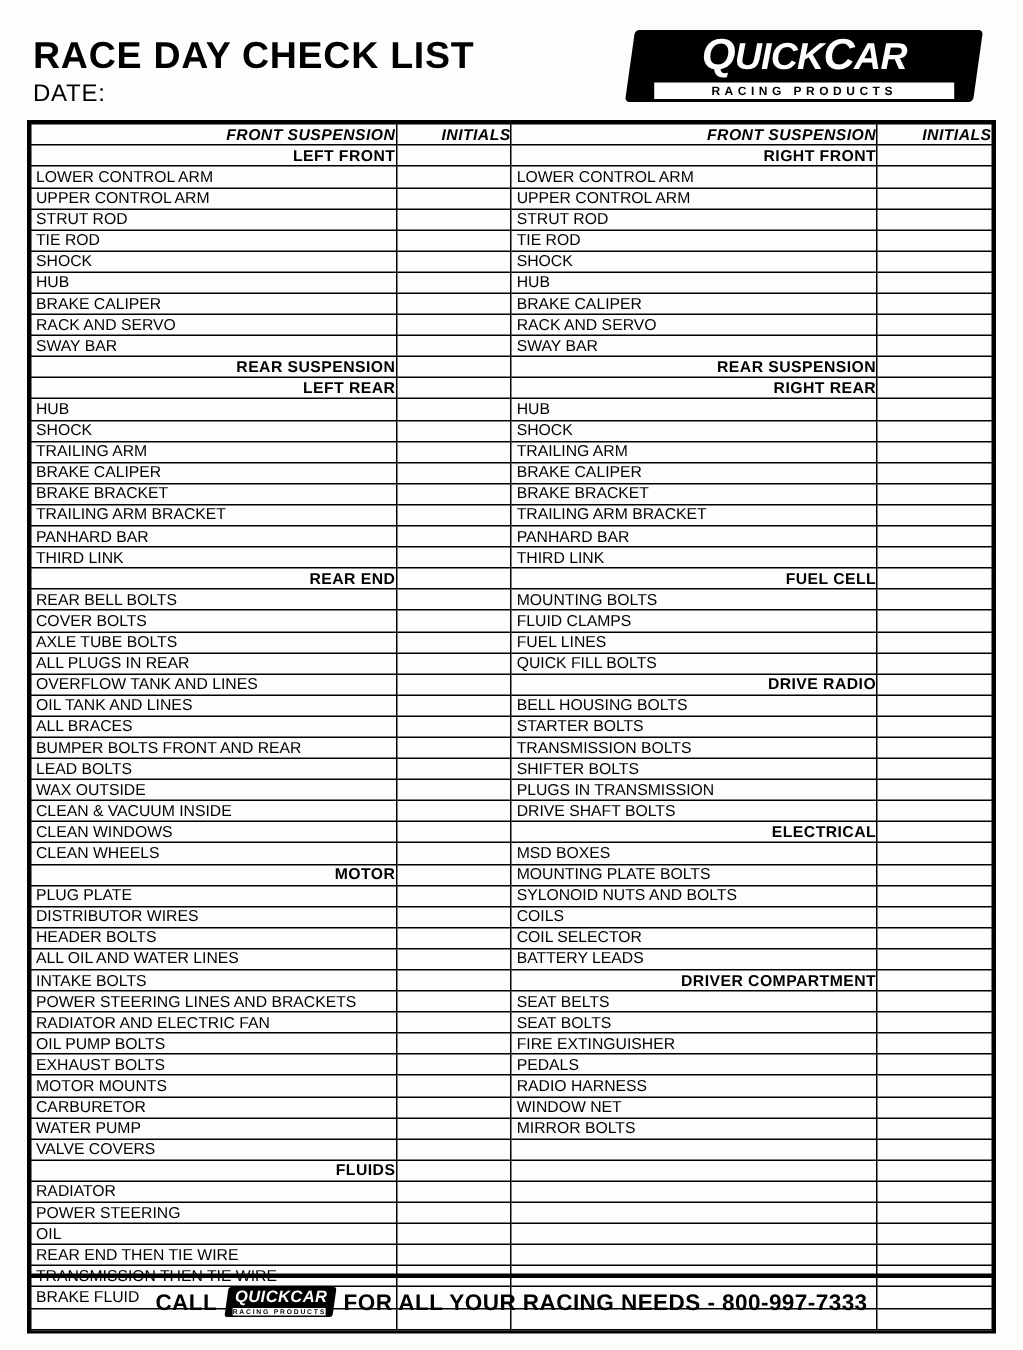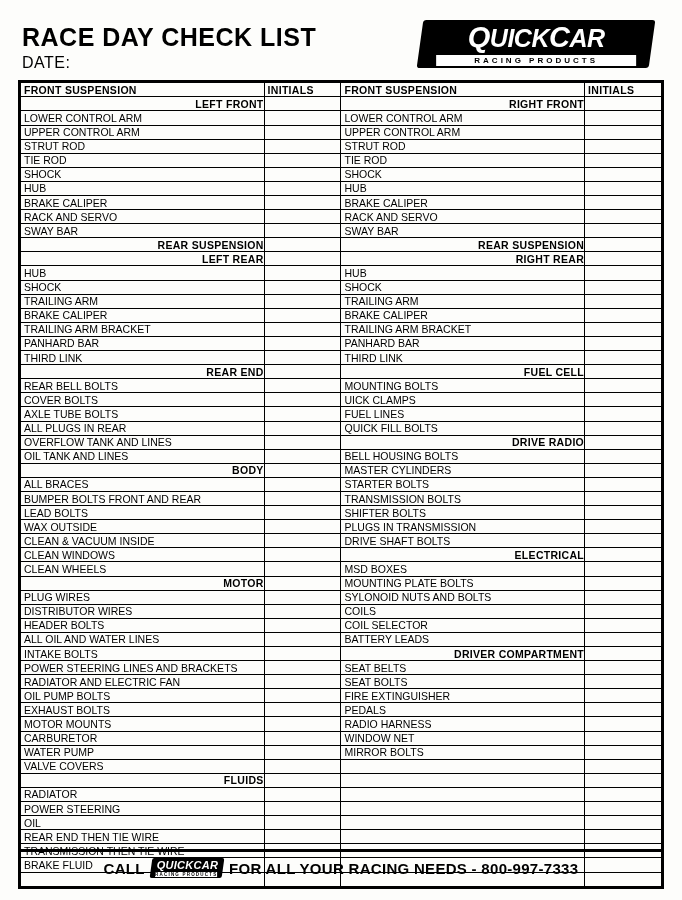--- a/index.html
+++ b/index.html
@@ -106,23 +106,24 @@
   }
   col.c-item { width: 38%; }
   col.c-init { width: 12%; }
   td.section {
     text-align: right;
     font-weight: bold;
     padding-left: 0;
     letter-spacing: 0.3px;
   }
   td.colhead {
-    text-align: left;
+    text-align: right;
     font-weight: bold;
     letter-spacing: 0.3px;
+    font-style: italic;
   }
   td.blank { }
   td.item { font-weight: normal; }
   
   .footer {
     position: absolute;
     left: 0;
     right: 0;
     bottom: 22px;
     text-align: center;
@@ -294,20 +295,26 @@
             <td class="item">TRAILING ARM</td>
             <td></td>
           </tr>
           <tr>
             <td class="item">BRAKE CALIPER</td>
             <td></td>
             <td class="item">BRAKE CALIPER</td>
             <td></td>
           </tr>
           <tr>
+            <td class="item">BRAKE BRACKET</td>
+            <td></td>
+            <td class="item">BRAKE BRACKET</td>
+            <td></td>
+          </tr>
+          <tr>
             <td class="item">TRAILING ARM BRACKET</td>
             <td></td>
             <td class="item">TRAILING ARM BRACKET</td>
             <td></td>
           </tr>
           <tr>
             <td class="item">PANHARD BAR</td>
             <td></td>
             <td class="item">PANHARD BAR</td>
             <td></td>
@@ -326,21 +333,21 @@
           </tr>
           <tr>
             <td class="item">REAR BELL BOLTS</td>
             <td></td>
             <td class="item">MOUNTING BOLTS</td>
             <td></td>
           </tr>
           <tr>
             <td class="item">COVER BOLTS</td>
             <td></td>
-            <td class="item">UICK CLAMPS</td>
+            <td class="item">FLUID CLAMPS</td>
             <td></td>
           </tr>
           <tr>
             <td class="item">AXLE TUBE BOLTS</td>
             <td></td>
             <td class="item">FUEL LINES</td>
             <td></td>
           </tr>
           <tr>
             <td class="item">ALL PLUGS IN REAR</td>
@@ -354,26 +361,20 @@
             <td class="section">DRIVE RADIO</td>
             <td></td>
           </tr>
           <tr>
             <td class="item">OIL TANK AND LINES</td>
             <td></td>
             <td class="item">BELL HOUSING BOLTS</td>
             <td></td>
           </tr>
           <tr>
-            <td class="section">BODY</td>
-            <td></td>
-            <td class="item">MASTER CYLINDERS</td>
-            <td></td>
-          </tr>
-          <tr>
             <td class="item">ALL BRACES</td>
             <td></td>
             <td class="item">STARTER BOLTS</td>
             <td></td>
           </tr>
           <tr>
             <td class="item">BUMPER BOLTS FRONT AND REAR</td>
             <td></td>
             <td class="item">TRANSMISSION BOLTS</td>
             <td></td>
@@ -408,21 +409,21 @@
             <td class="item">MSD BOXES</td>
             <td></td>
           </tr>
           <tr>
             <td class="section">MOTOR</td>
             <td></td>
             <td class="item">MOUNTING PLATE BOLTS</td>
             <td></td>
           </tr>
           <tr>
-            <td class="item">PLUG WIRES</td>
+            <td class="item">PLUG PLATE</td>
             <td></td>
             <td class="item">SYLONOID NUTS AND BOLTS</td>
             <td></td>
           </tr>
           <tr>
             <td class="item">DISTRIBUTOR WIRES</td>
             <td></td>
             <td class="item">COILS</td>
             <td></td>
           </tr>

